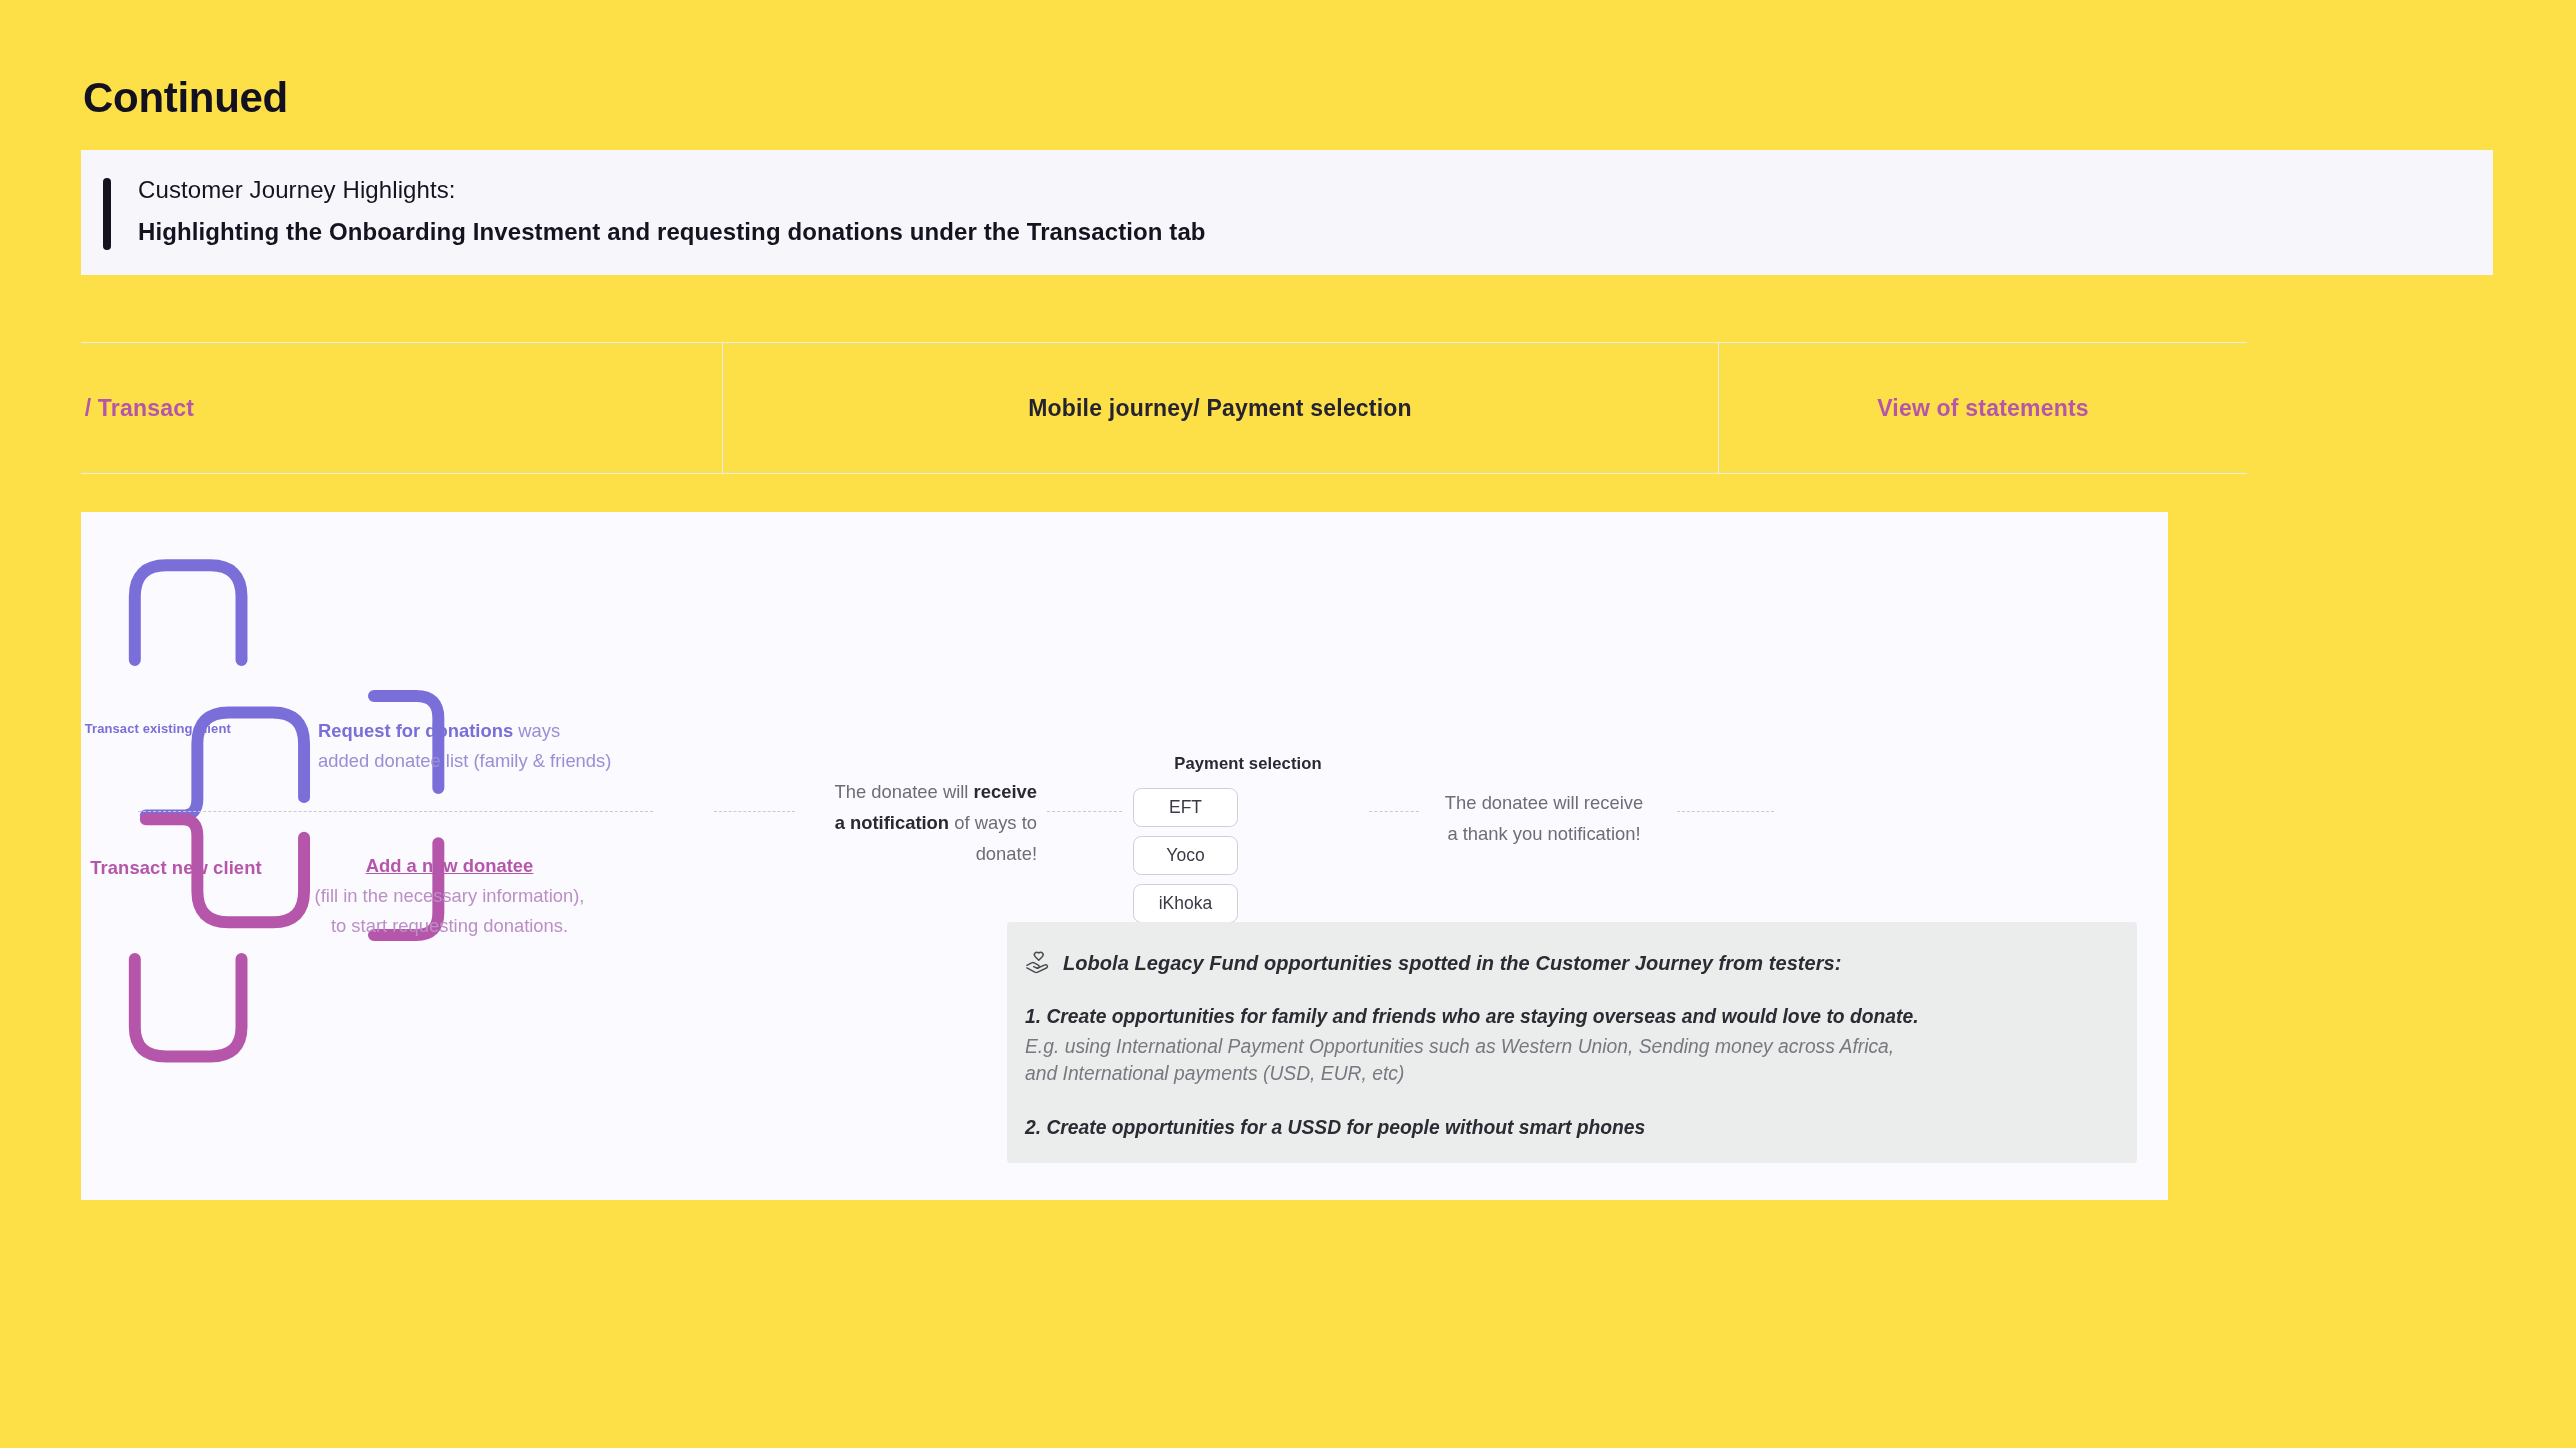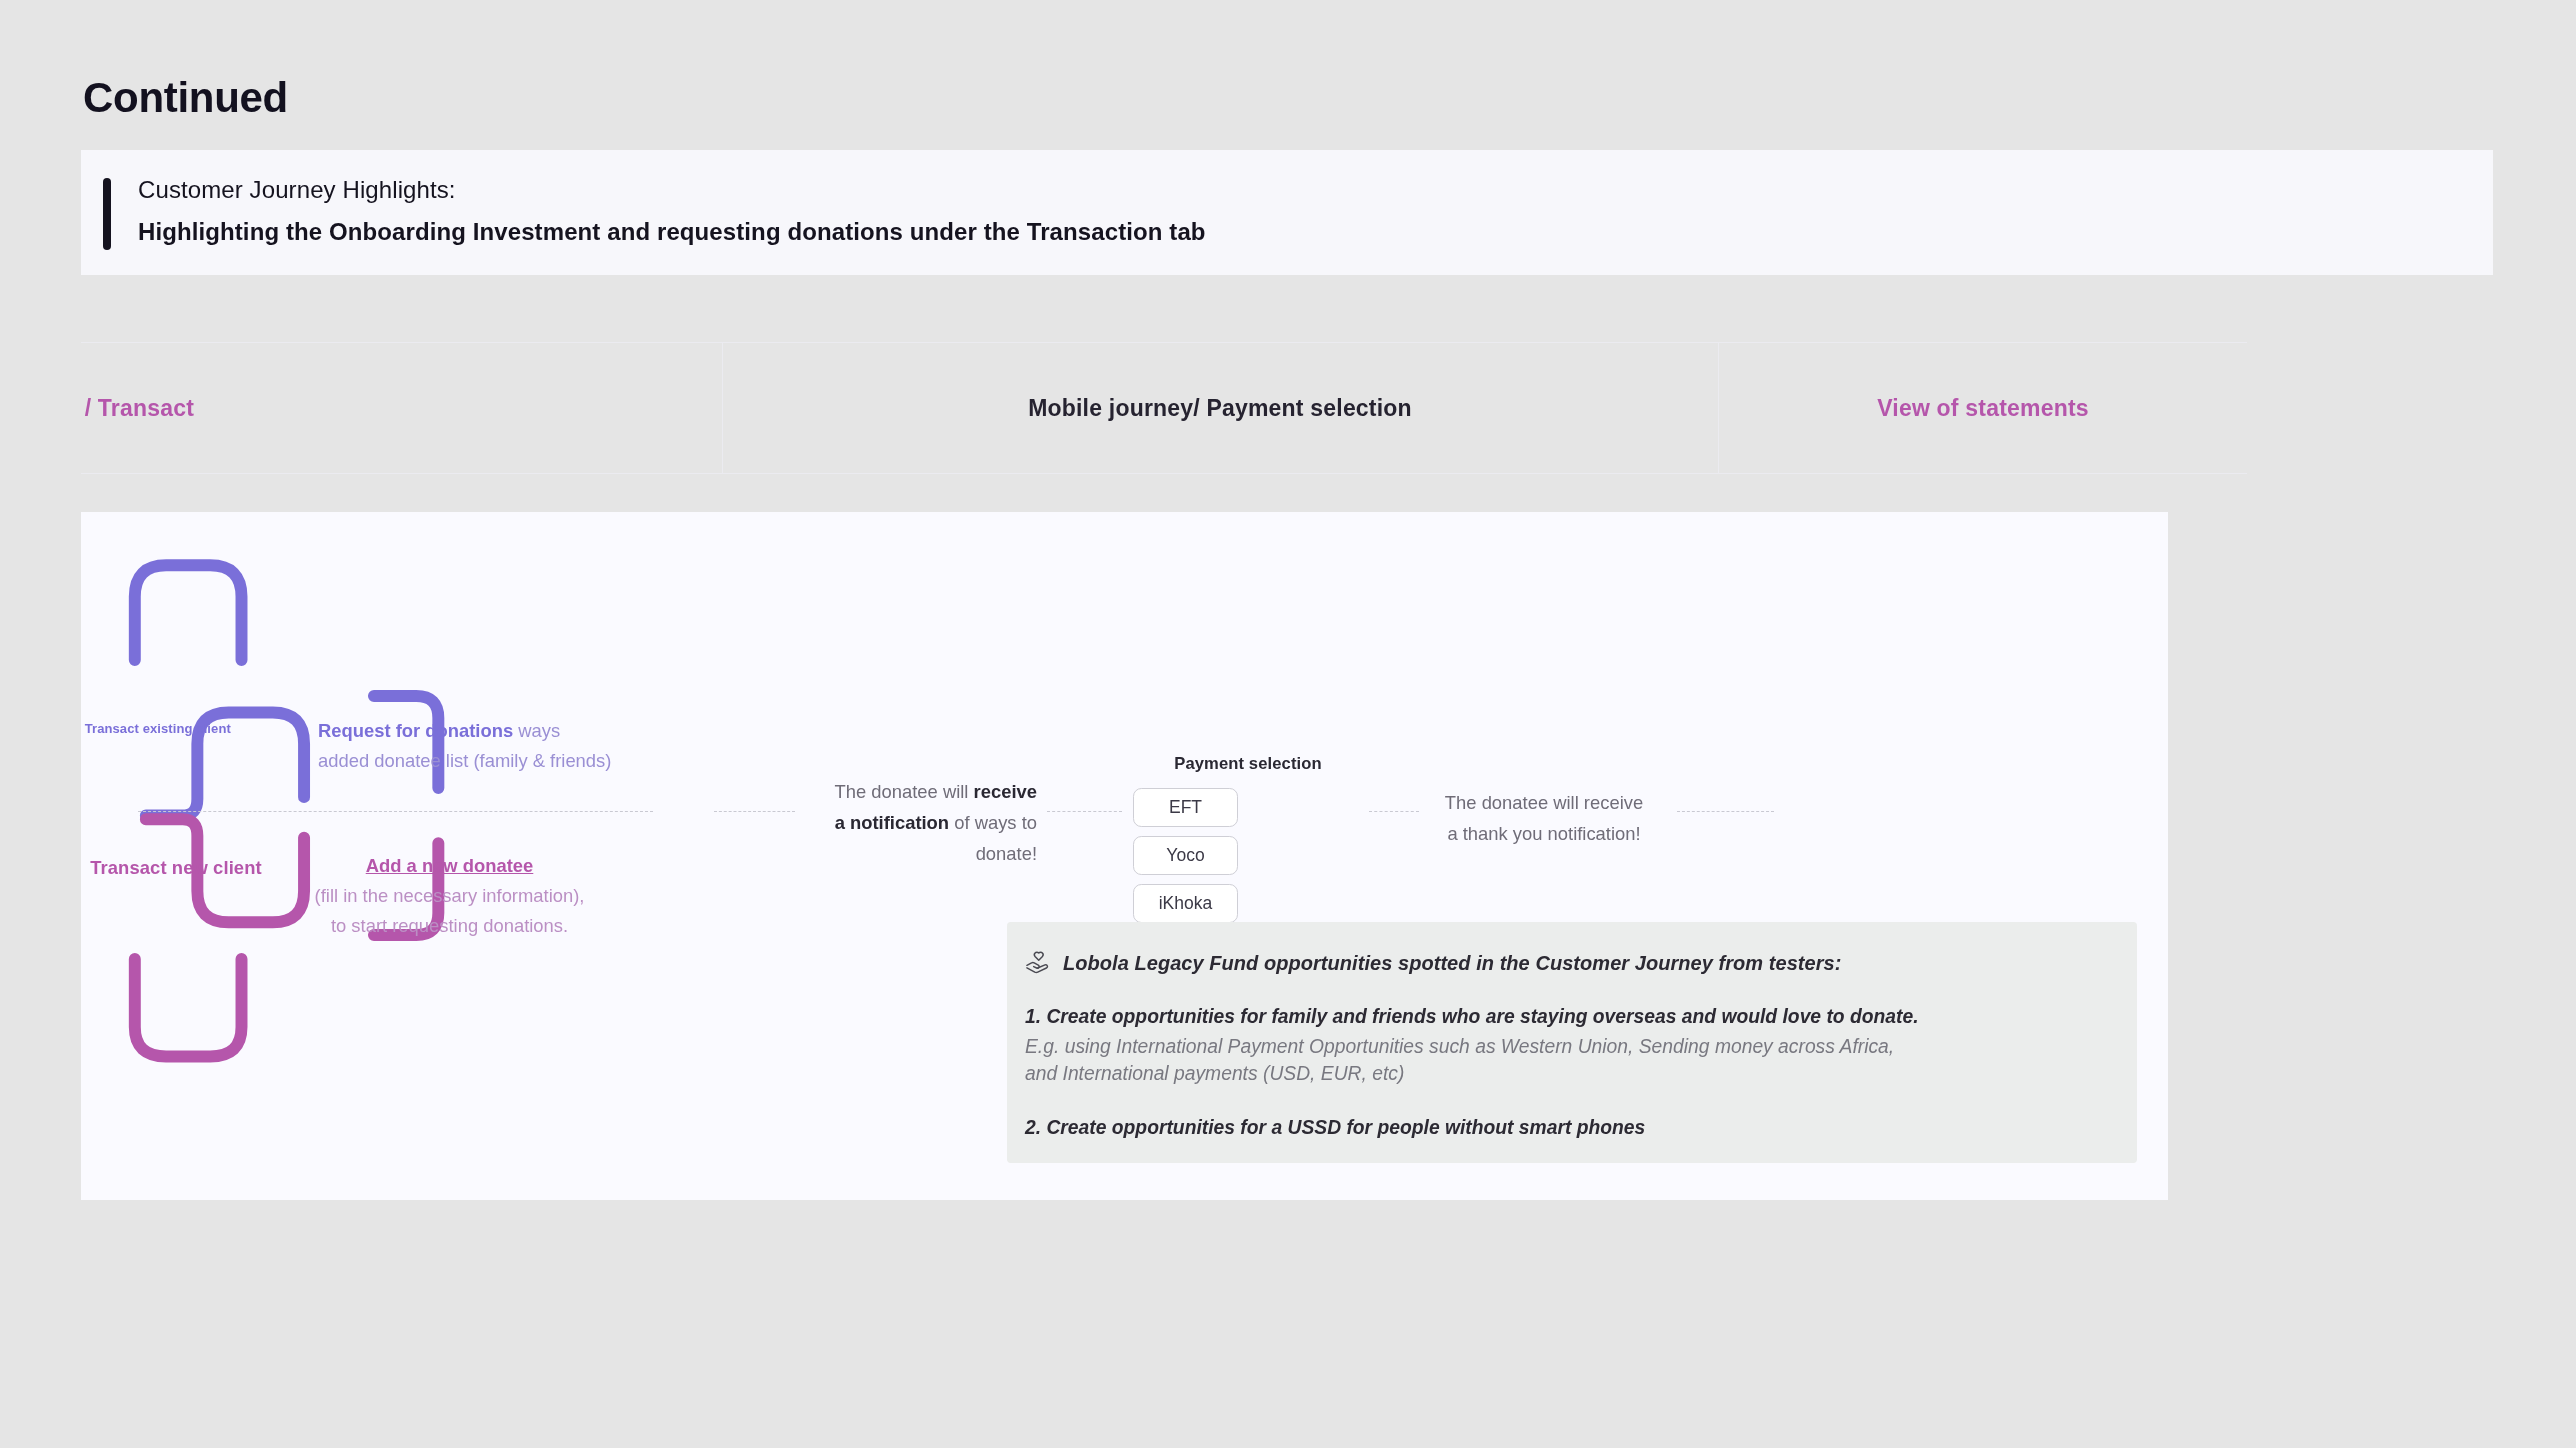--- a/index.html
+++ b/index.html
@@ -9,21 +9,21 @@
     height: 1448px;
     background: #ffffff;
     font-family: "Liberation Sans", sans-serif;
     overflow: hidden;
   }
 
   .page {
     position: relative;
     width: 2576px;
     height: 1448px;
-    background: #e5e5e5;
+    background: #fde047;
   }
 
   
   .page-title {
     position: absolute;
     left: 83px;
     top: 75px;
     font-size: 42px;
     font-weight: 700;
     letter-spacing: -0.3px;

